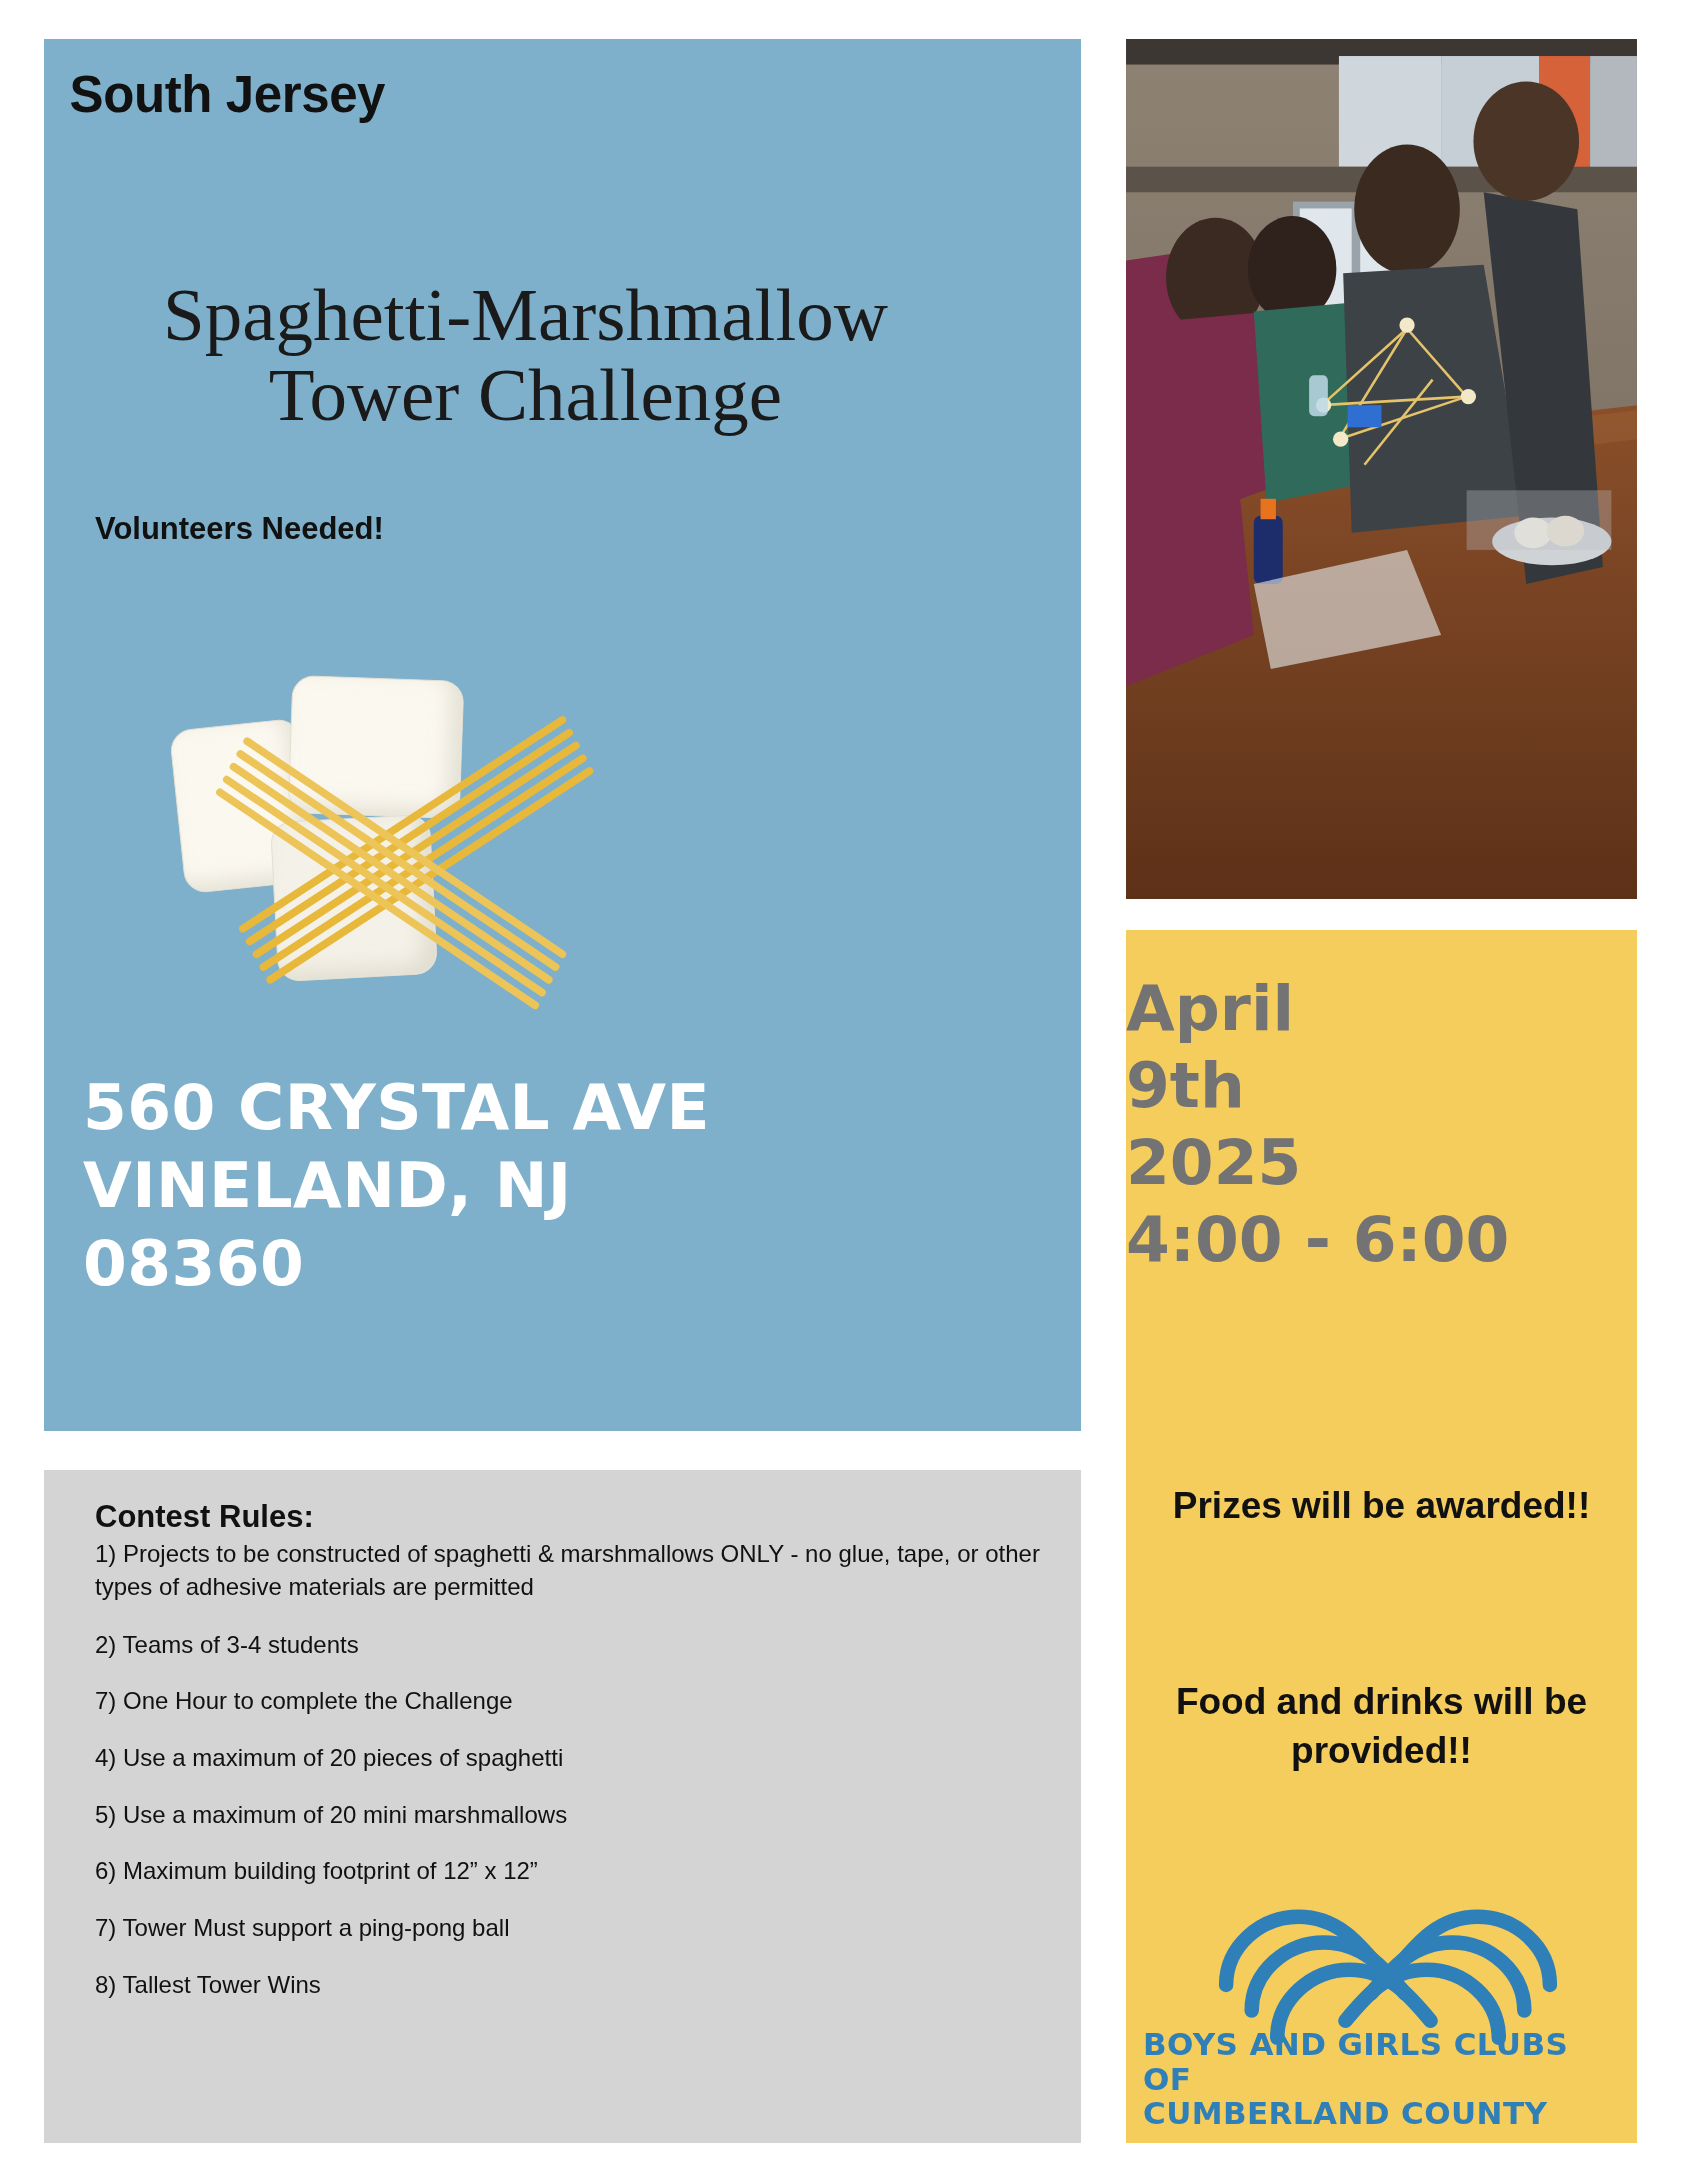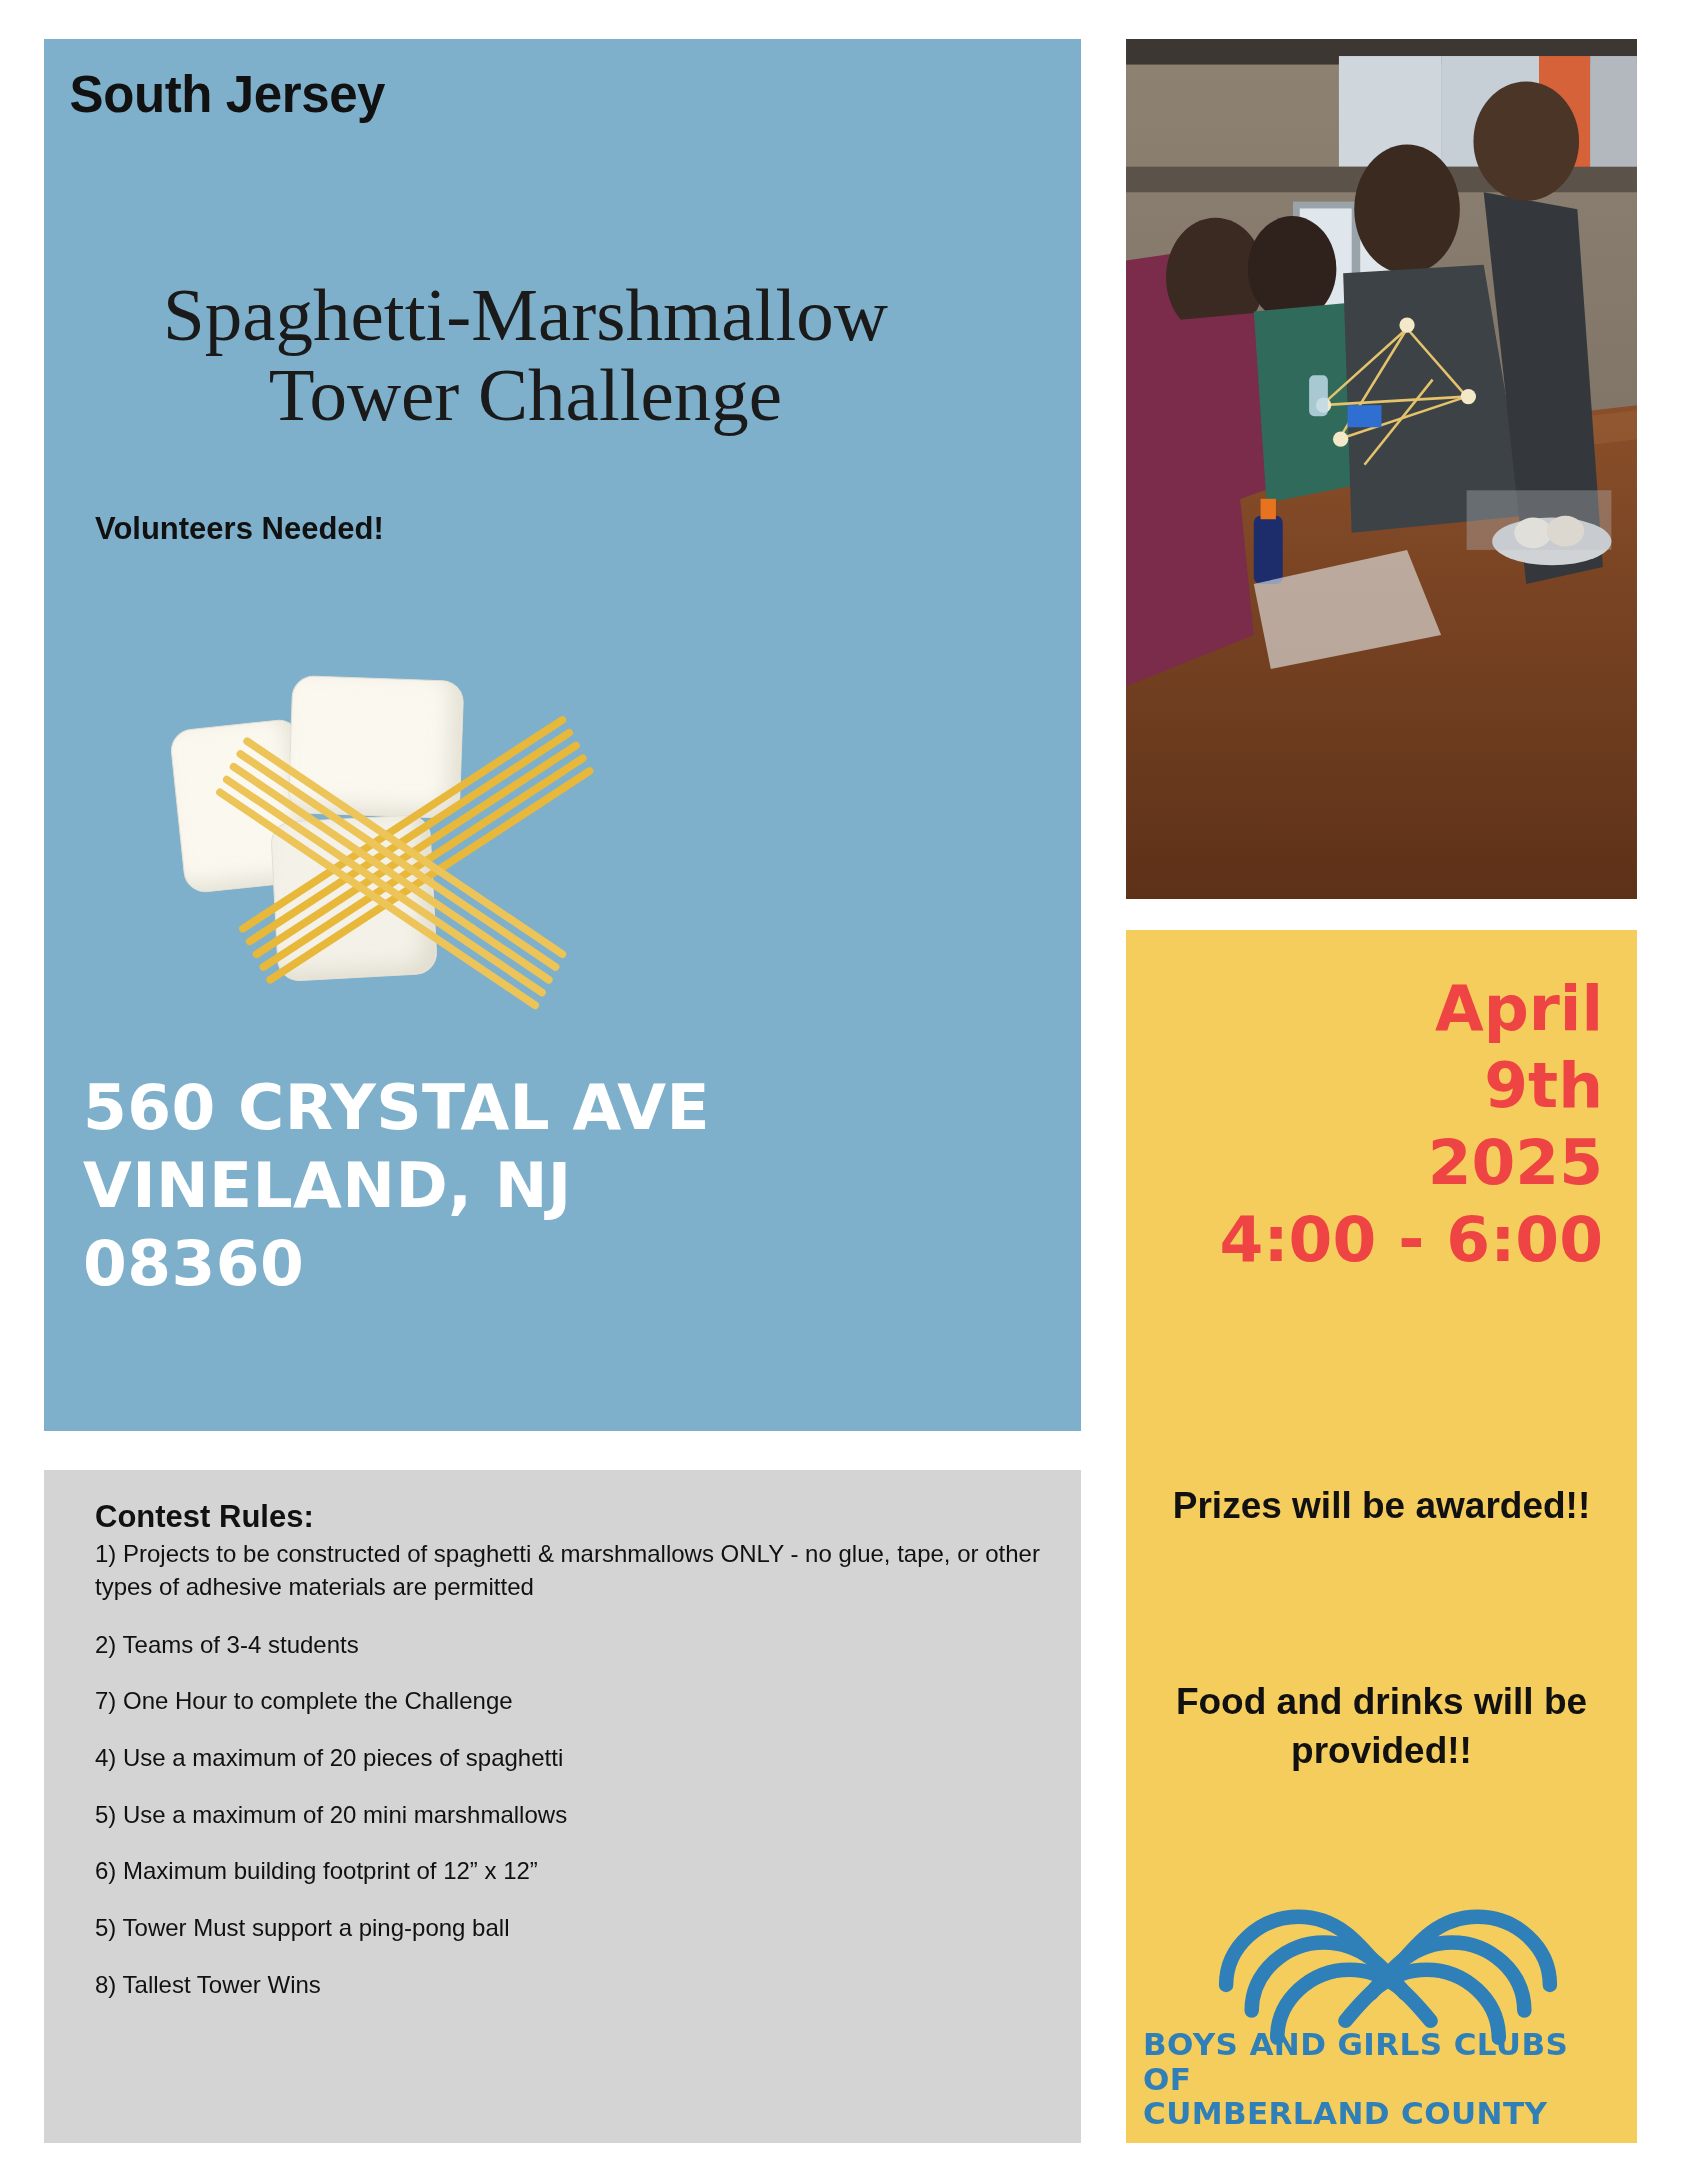--- a/index.html
+++ b/index.html
@@ -150,25 +150,24 @@
     top: 930px;
     width: 511px;
     height: 1213px;
     background: #f5cd5d;
   }
   .date-block {
     position: absolute;
     left: 1126px;
     top: 971px;
     width: 477px;
-    text-align: right;
     font-size: 63px;
     font-weight: bold;
     line-height: 1.22;
-    color: #ef4444;
+    color: #737373;
     font-family: "DejaVu Sans", sans-serif;
   }
   .prizes-block {
     position: absolute;
     left: 1143px;
     top: 1482px;
     width: 477px;
     text-align: center;
     font-size: 37px;
     font-weight: bold;
@@ -375,18 +374,18 @@
 
   <div class="rules-panel"></div>
   <div class="rules-title">Contest Rules:</div>
   <div class="rules-list">
     <div class="rule first">1) Projects to be constructed of spaghetti &amp; marshmallows ONLY - no glue, tape, or other types of adhesive materials are permitted</div>
     <div class="rule">2) Teams of 3-4 students</div>
     <div class="rule">7) One Hour to complete the Challenge</div>
     <div class="rule">4) Use a maximum of 20 pieces of spaghetti</div>
     <div class="rule">5) Use a maximum of 20 mini marshmallows</div>
     <div class="rule">6) Maximum building footprint of 12” x 12”</div>
-    <div class="rule">5) Tower Must support a ping-pong ball</div>
+    <div class="rule">7) Tower Must support a ping-pong ball</div>
     <div class="rule">8) Tallest Tower Wins</div>
   </div>
 
 </div>
 
 
 </body></html>

